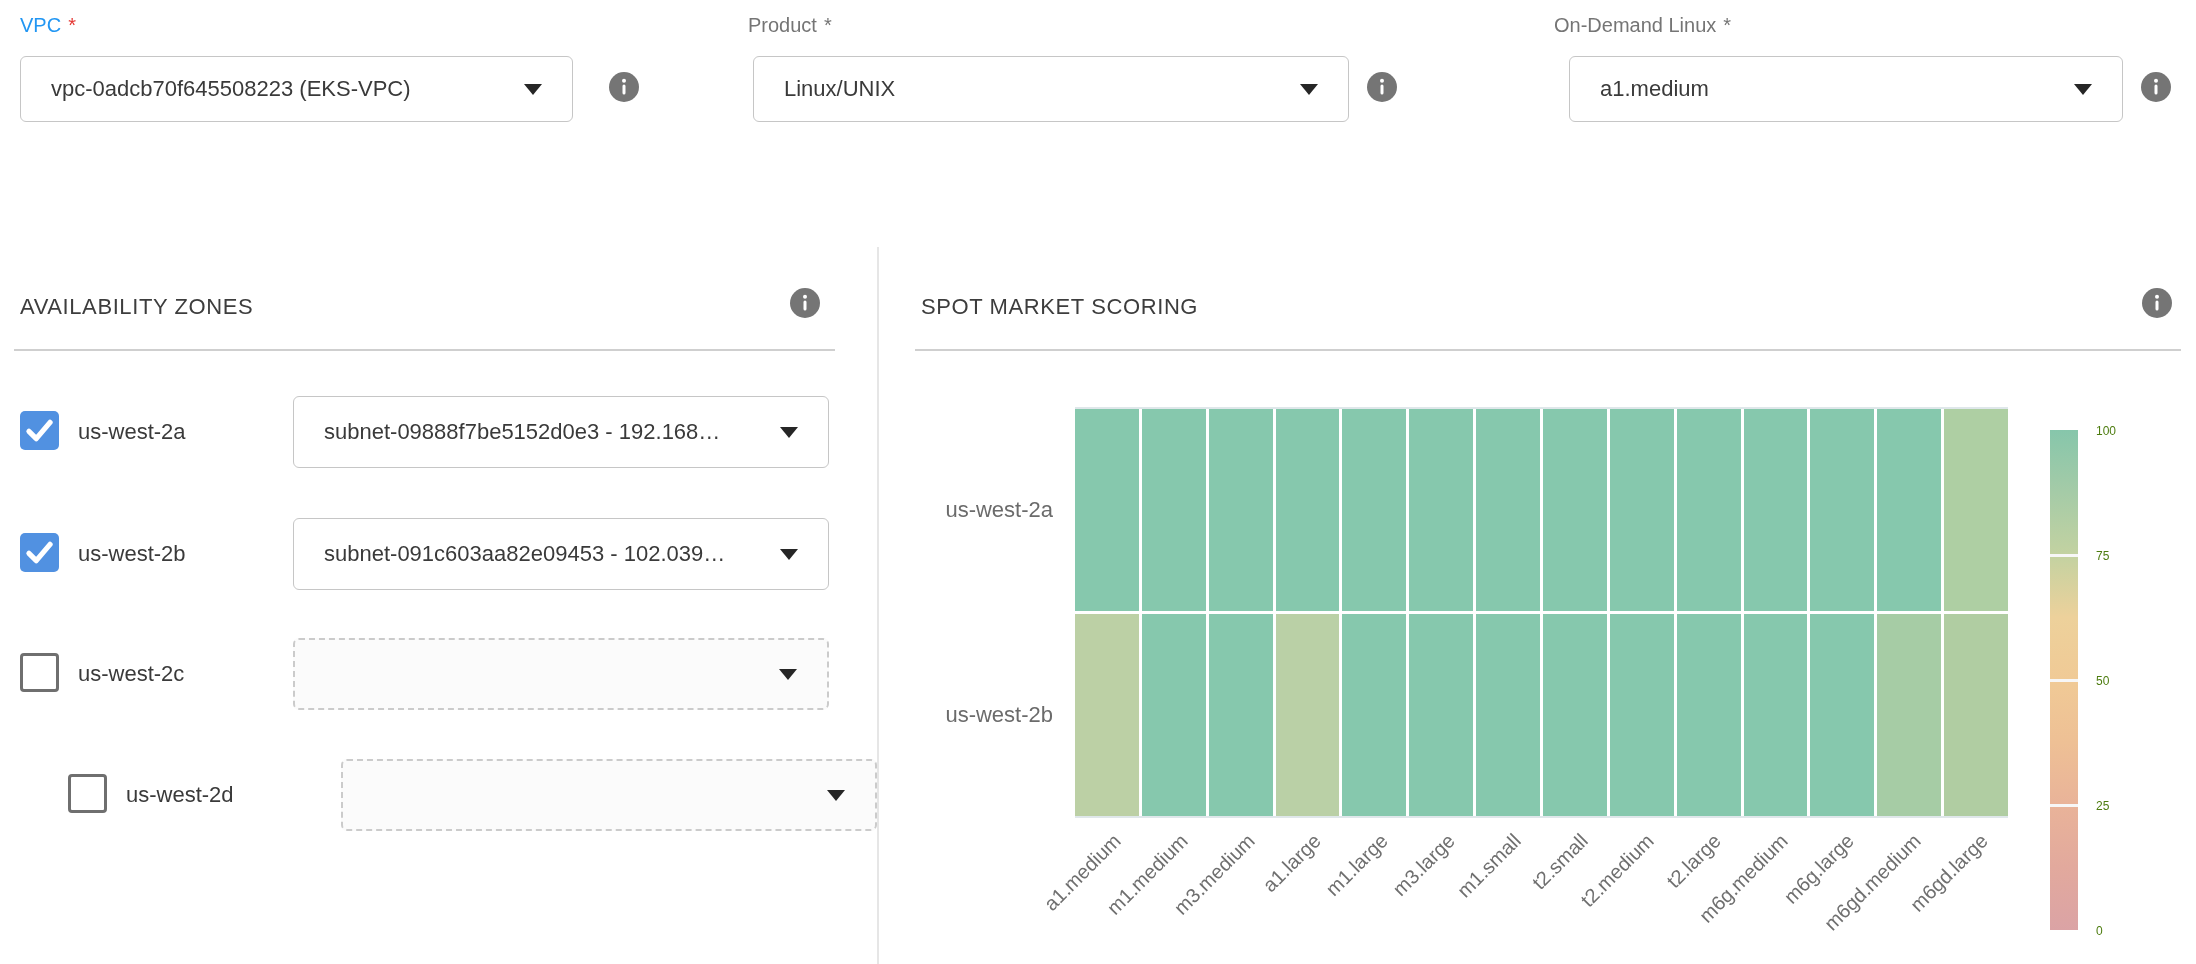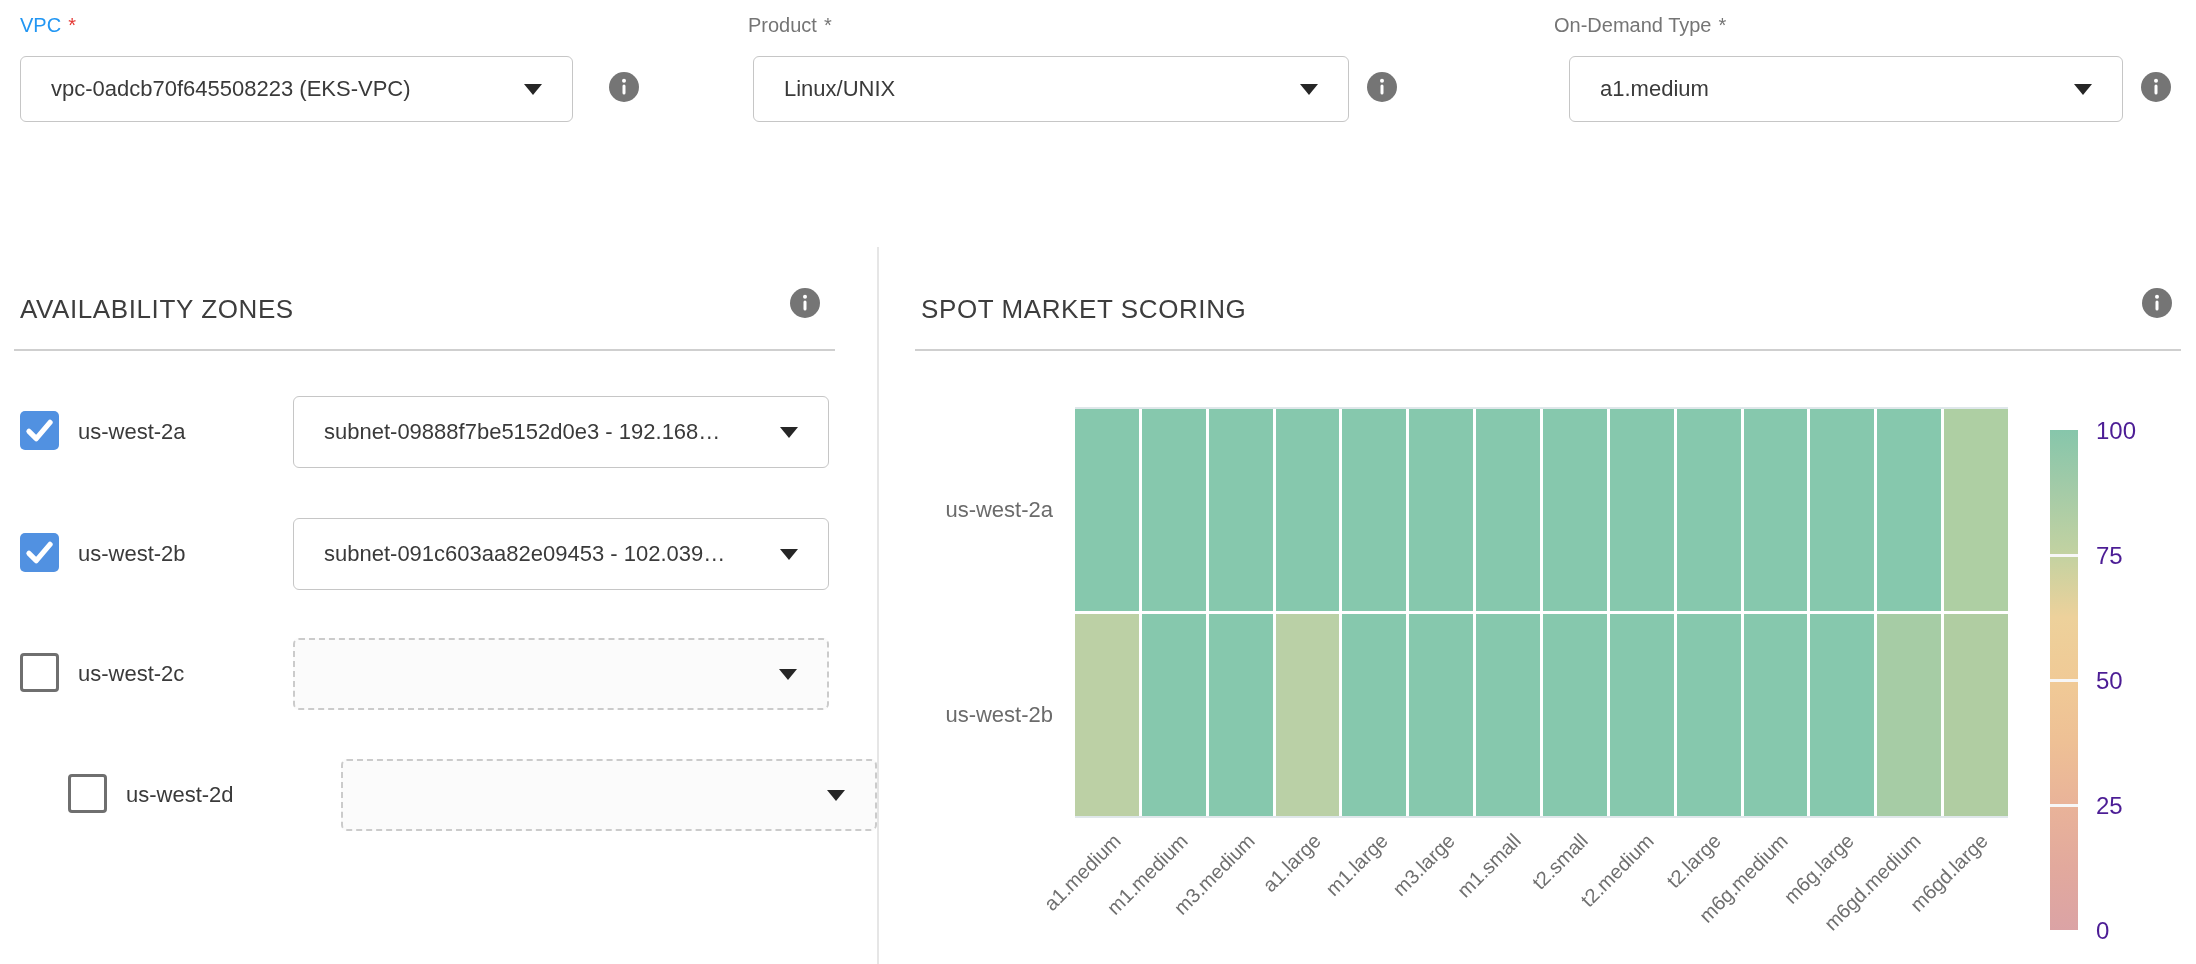--- a/index.html
+++ b/index.html
@@ -17,21 +17,21 @@
           font-size:22px;color:#3a3a3a;}
   .select .select-value{white-space:nowrap;overflow:hidden;}
   .caret{position:absolute;right:30px;top:50%;margin-top:-5px;width:0;height:0;
          border-left:9px solid transparent;border-right:9px solid transparent;
          border-top:11px solid #262626;}
 
   .info-icon{position:absolute;width:30px;height:30px;cursor:pointer;}
   .info-icon svg{display:block;width:100%;height:100%;}
 
   
-  .sec-title{position:absolute;top:294px;font-size:26px;color:#3d3d3d;letter-spacing:.6px;white-space:nowrap;}
+  .sec-title{position:absolute;top:294px;font-size:22px;color:#3d3d3d;letter-spacing:.6px;white-space:nowrap;}
   .h-div{position:absolute;top:349px;height:2px;background:#cfcfcf;}
   .v-div{position:absolute;left:877px;top:247px;width:2px;height:717px;background:#e6e6e6;}
 
   
   .az-row{position:absolute;left:0;width:860px;height:72px;}
   .cb{position:absolute;left:20px;top:15px;width:39px;height:39px;border-radius:5px;box-sizing:border-box;cursor:pointer;}
   .cb-on{background:#5191e1;}
   .cb-on svg{display:block;width:100%;height:100%;}
   .cb-off{background:#fff;border:3px solid #6f6f6f;border-radius:4px;}
   .zone-label{position:absolute;left:78px;top:0;height:72px;line-height:72px;font-size:22px;color:#3a3a3a;}
@@ -45,21 +45,21 @@
            display:grid;grid-template-columns:repeat(14,1fr);grid-template-rows:1fr 1fr;gap:3px;background:#fff;}
   .hm-cell{width:100%;height:100%;}
   .hm-ylabel{position:absolute;left:853px;width:200px;text-align:right;font-size:22px;color:#6b6b6b;}
   .hm-xlabel{position:absolute;top:828px;width:180px;height:26px;line-height:26px;text-align:right;
              font-size:20px;color:#6f6f6f;transform:rotate(-45deg);transform-origin:100% 0;white-space:nowrap;}
 
   
   .lg-bar{position:absolute;left:2050px;top:430px;width:28px;height:500px;}
   .lg-tick{position:absolute;left:0;width:100%;height:3px;background:#f7f7f7;}
   .lg-label{position:absolute;left:2096px;width:60px;height:26px;line-height:26px;
-            font-size:24px;color:#4c1d95;}
+            font-size:12px;color:#4d7c0f;}
 </style>
 </head>
 <body>
 
 <div class="screen">
 
   <div class="f-label blue" style="left:20px;"><span>VPC</span><span class="req red">*</span></div>
   <div class="select" style="left:20px;top:56px;width:553px;">
     <span class="select-value">vpc-0adcb70f645508223 (EKS-VPC)</span>
     <span class="caret"></span>
@@ -78,21 +78,21 @@
     <span class="caret"></span>
   </div>
   <span class="info-icon" style="left:1367px;top:72px;">
     <svg viewBox="0 0 24 24">
         <circle cx="12" cy="12" r="12" fill="#757575"></circle>
         <circle cx="12" cy="7" r="1.6" fill="#fff"></circle>
         <rect x="10.8" y="10" width="2.4" height="8" rx="1.2" fill="#fff"></rect>
       </svg>
   </span>
 
-  <div class="f-label" style="left:1554px;"><span>On-Demand Type</span><span class="req">*</span></div>
+  <div class="f-label" style="left:1554px;"><span>On-Demand Linux</span><span class="req">*</span></div>
   <div class="select" style="left:1569px;top:56px;width:554px;">
     <span class="select-value">a1.medium</span>
     <span class="caret"></span>
   </div>
   <span class="info-icon" style="left:2141px;top:72px;">
     <svg viewBox="0 0 24 24">
         <circle cx="12" cy="12" r="12" fill="#757575"></circle>
         <circle cx="12" cy="7" r="1.6" fill="#fff"></circle>
         <rect x="10.8" y="10" width="2.4" height="8" rx="1.2" fill="#fff"></rect>
       </svg>

